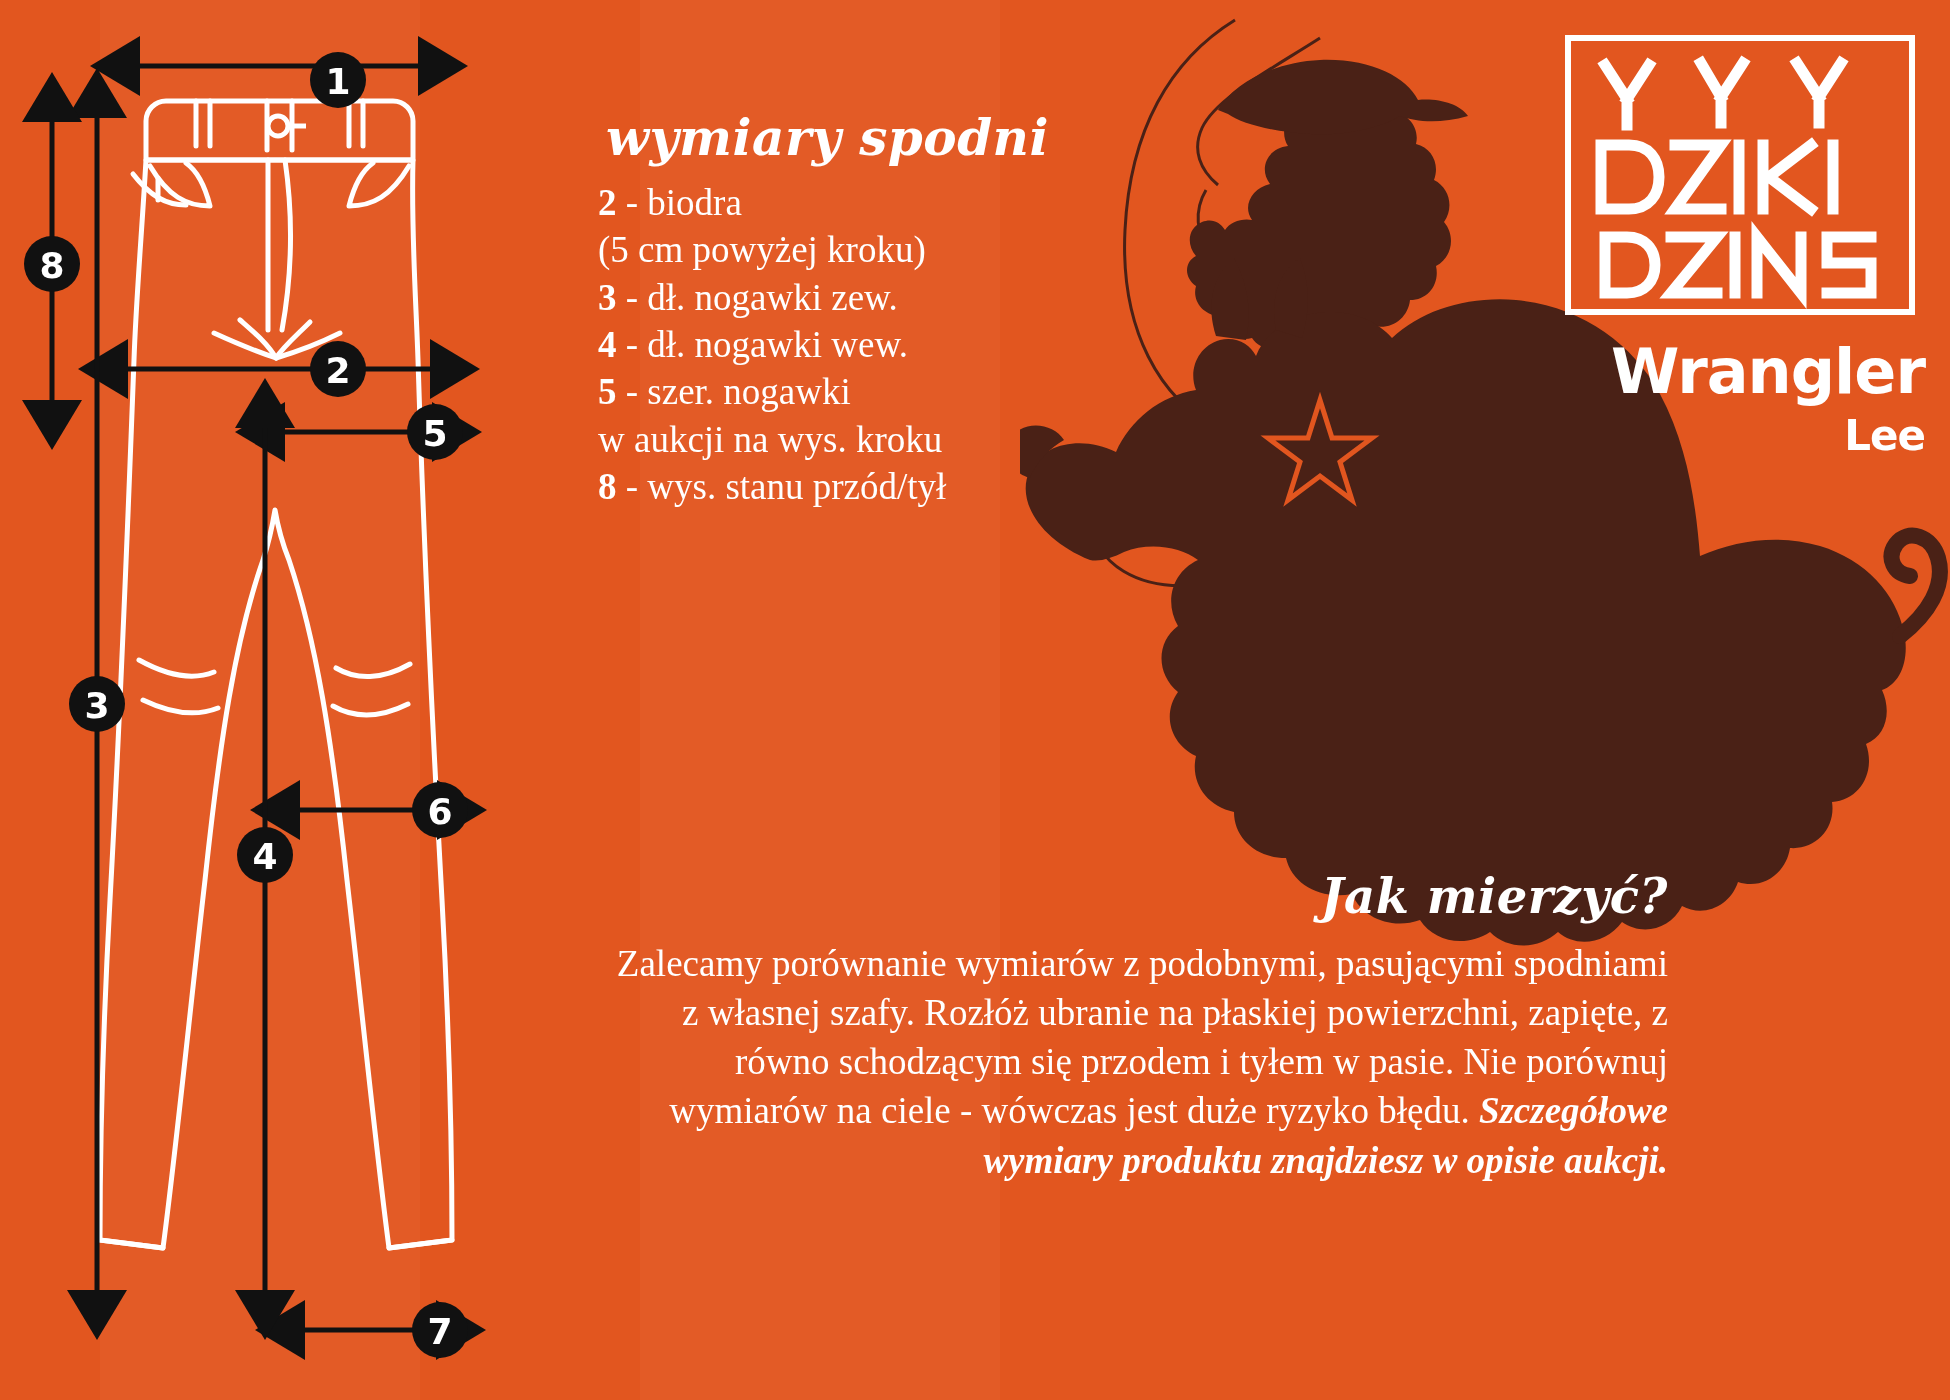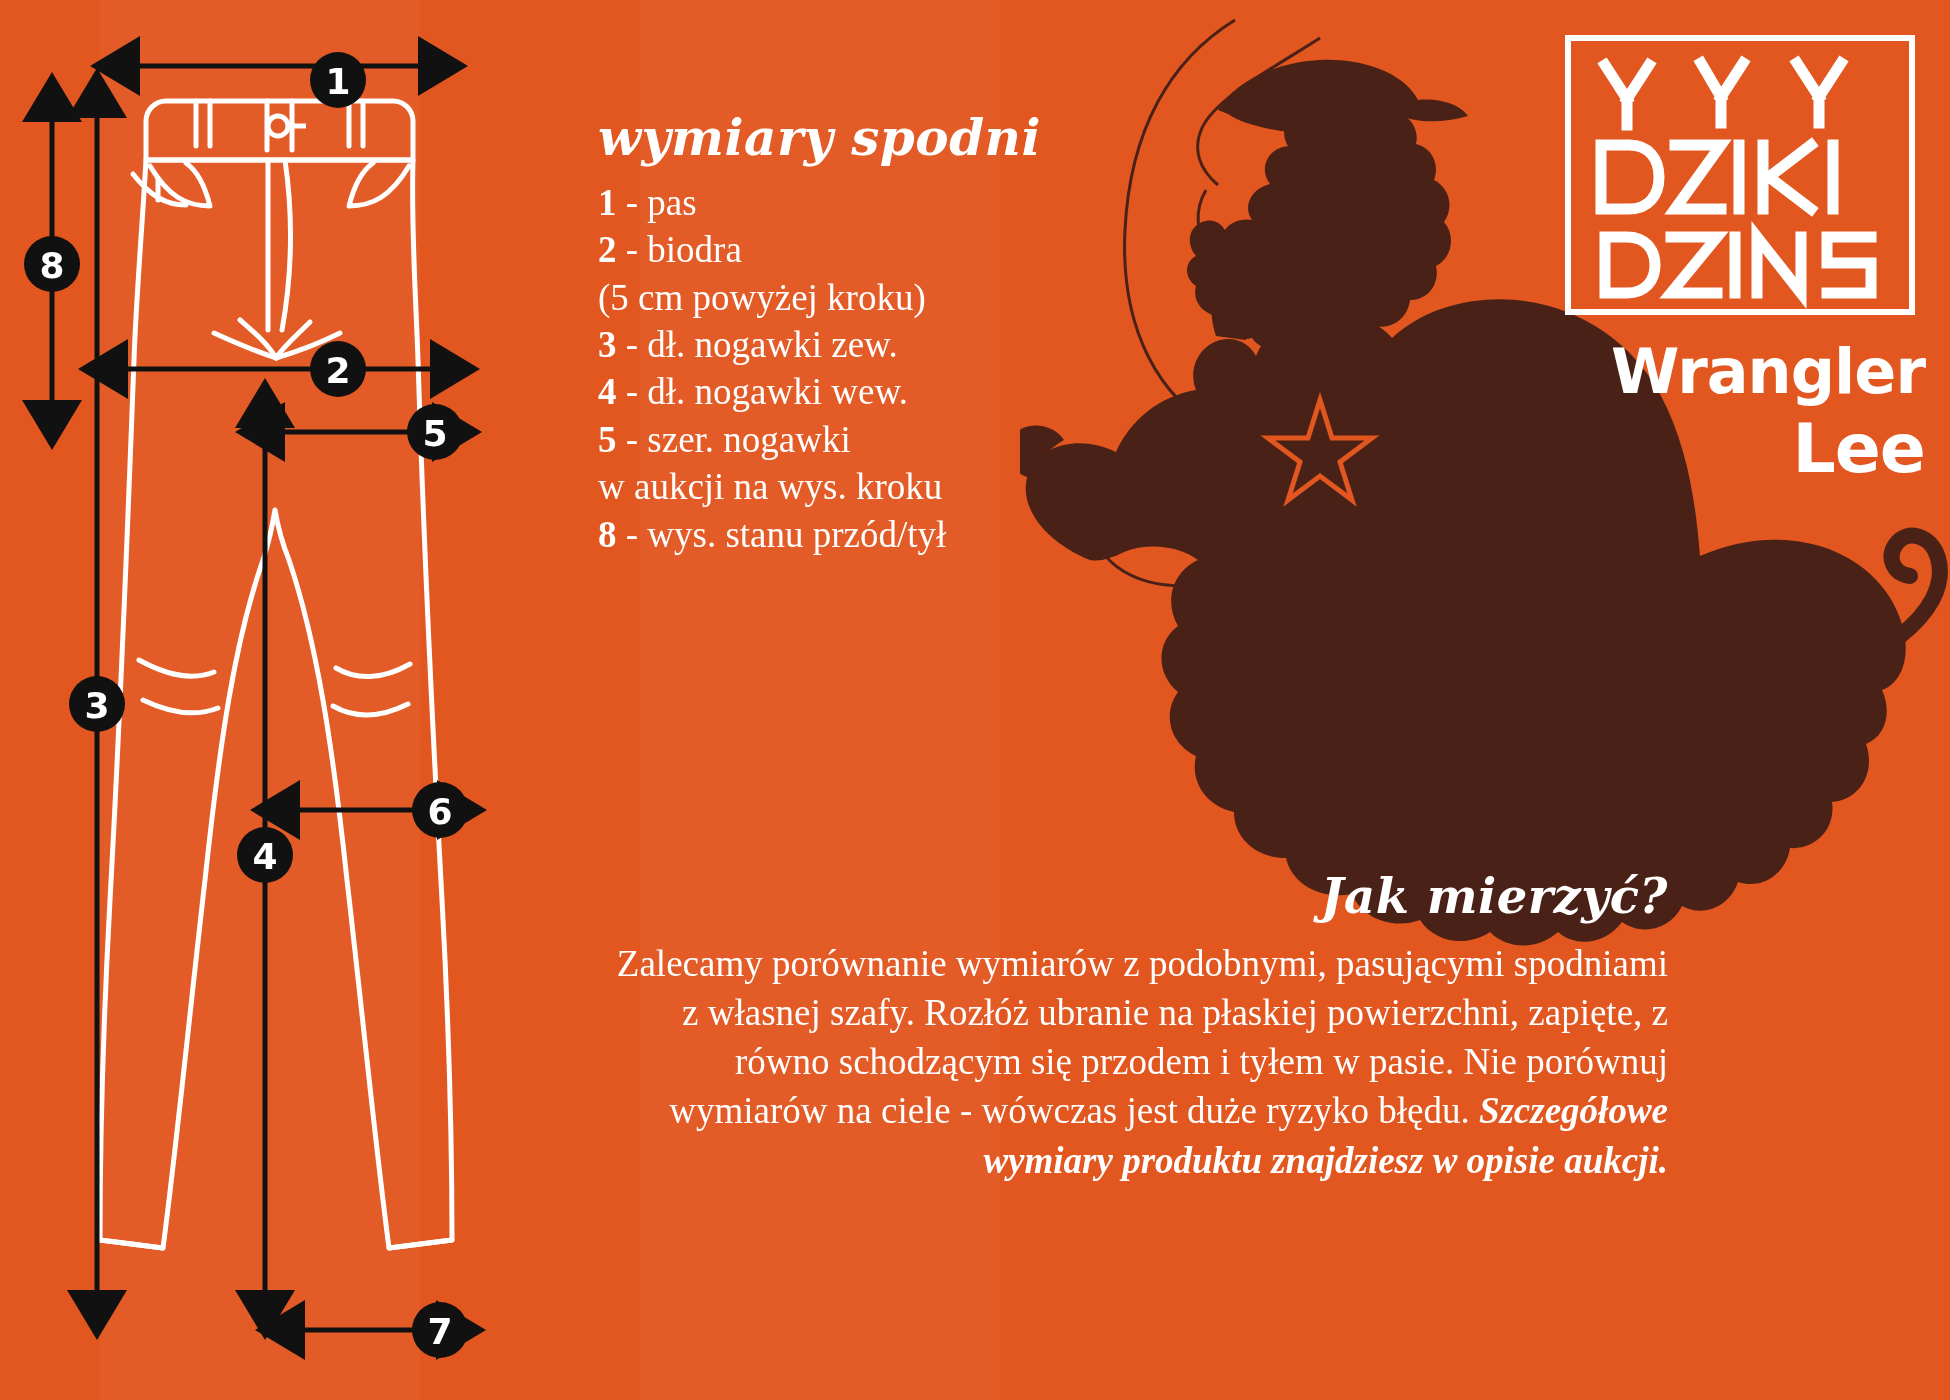--- a/index.html
+++ b/index.html
@@ -32,21 +32,21 @@
     top: 110px;
     width: 720px;
     color: #ffffff;
   }
   .heading {
     font-family: "DejaVu Serif", "Liberation Serif", serif;
     font-weight: bold;
     font-style: italic;
     font-size: 50px;
     line-height: 1.1;
-    margin: 0 0 14px 0;
+    margin: 0 0 14px 8px;
     letter-spacing: 0.5px;
   }
   .dim-list {
     list-style: none;
     margin: 0;
     padding: 0;
     font-size: 37px;
     line-height: 1.28;
   }
   .dim-list li {
@@ -103,21 +103,21 @@
     font-weight: bold;
     color: #ffffff;
     line-height: 1;
     letter-spacing: -1px;
   }
   #brand-wrangler {
     font-size: 62px;
     margin-top: 26px;
   }
   #brand-lee {
-    font-size: 68px;
+    font-size: 42px;
     margin-top: 12px;
   }
 
   
   #boar {
     position: absolute;
     left: 1020px;
     top: 0px;
     width: 930px;
     height: 1080px;
@@ -304,21 +304,20 @@
 
       <path fill="none" stroke="#4a2116" stroke-width="16" stroke-linecap="round" d="M880,636 C908,614 926,586 918,558 C912,536 888,528 876,544 C866,558 874,574 890,576"></path>
 
       <path fill="none" stroke="#e2561f" stroke-width="5" d="M300,400 L312,438 L352,438 L320,462 L332,500 L300,476 L268,500 L280,462 L248,438 L288,438 Z"></path>
     </svg>
   </div>
 
   <div id="text-col">
     <h1 class="heading">wymiary spodni</h1>
     <ul class="dim-list">
-      <li><span class="num">1</span> <span>- pas</span></li>
       <li><span class="num">2</span> <span>- biodra</span></li>
       <li><span class="dim-note">(5 cm powyżej kroku)</span></li>
       <li><span class="num">3</span> <span>- dł. nogawki zew.</span></li>
       <li><span class="num">4</span> <span>- dł. nogawki wew.</span></li>
       <li><span class="num">5</span> <span>- szer. nogawki</span></li>
       <li><span class="dim-note">w aukcji na wys. kroku</span></li>
       <li><span class="num">8</span> <span>- wys. stanu przód/tył</span></li>
     </ul>
   </div>
 

